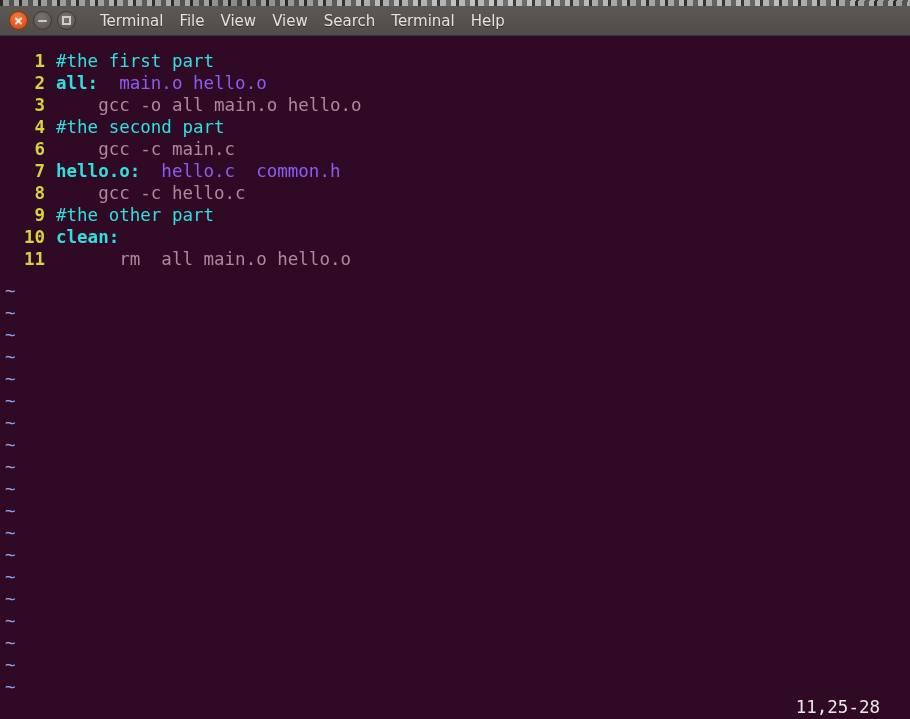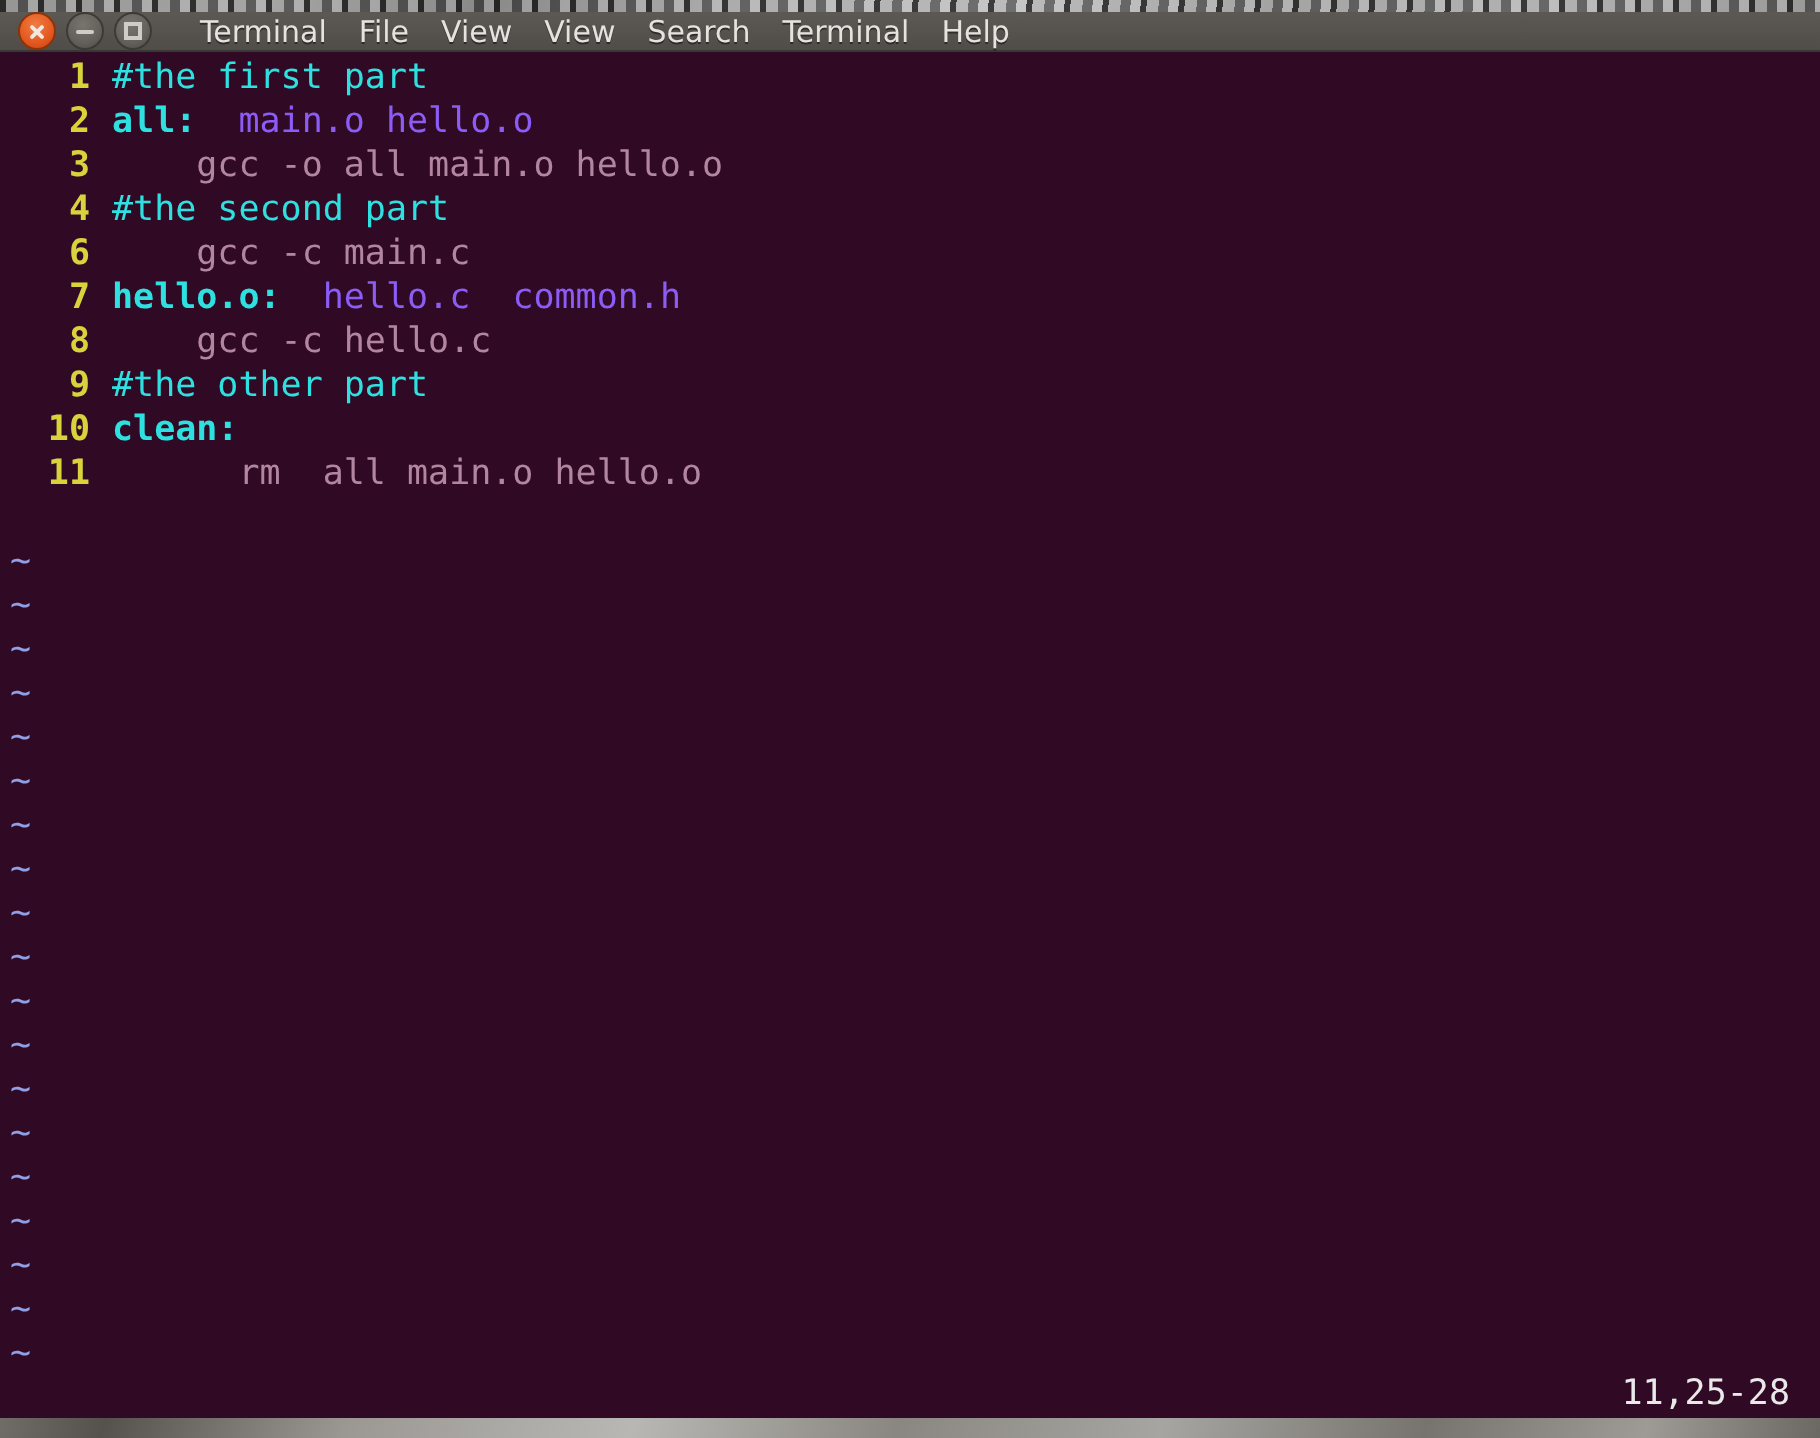--- a/index.html
+++ b/index.html
@@ -50,21 +50,21 @@
     left: 0;
     top: 6px;
     width: 910px;
     height: 713px;
     overflow: hidden;
   }
 
   
   .titlebar {
     position: relative;
-    height: 20px;
+    height: 30px;
     background: linear-gradient(to bottom, #5c5955 0%, #56534f 50%, #504d49 100%);
     border-bottom: 1px solid #3a3835;
     display: flex;
     align-items: center;
     padding-left: 9px;
     box-sizing: border-box;
   }
 
   .winbuttons {
     display: flex;
@@ -135,21 +135,21 @@
   .term {
     position: relative;
     height: 683px;
     background: #300a24;
     overflow: hidden;
   }
 
   .lines {
     position: absolute;
     left: 0;
-    top: 2px;
+    top: 14px;
     width: 830px;
   }
   .line {
     height: 22px;
     line-height: 22px;
     font-size: 17.5px;
     white-space: pre;
     font-family: "DejaVu Sans Mono", monospace;
   }
   .lnum {
@@ -181,21 +181,21 @@
   }
 
   .statusline {
     position: absolute;
     right: 0;
     bottom: 0;
     width: 910px;
     height: 24px;
     line-height: 24px;
     text-align: right;
-    padding-right: 15px;
+    padding-right: 30px;
     box-sizing: border-box;
     color: #e9e9e9;
     font-size: 17.5px;
     font-family: "DejaVu Sans Mono", monospace;
     white-space: pre;
   }
 </style>
 </head>
 <body>
 

